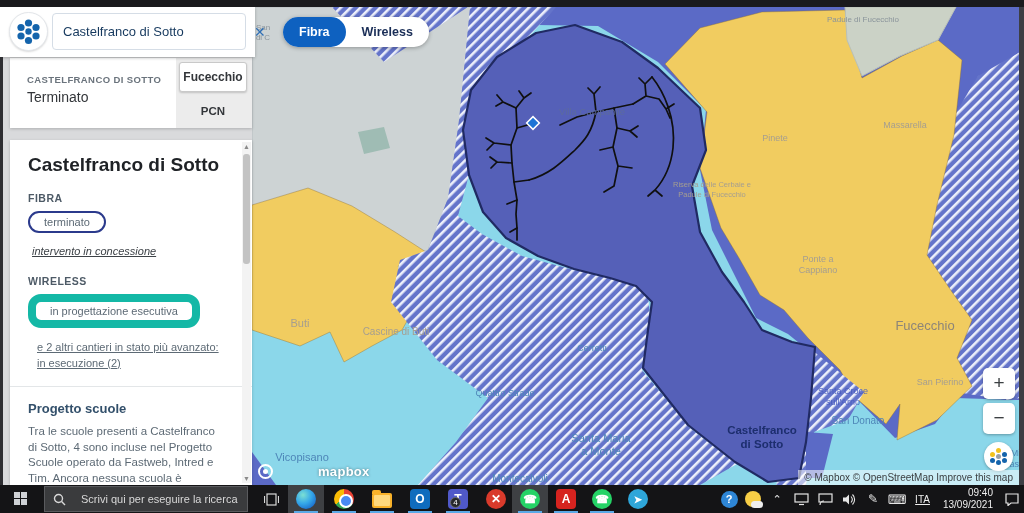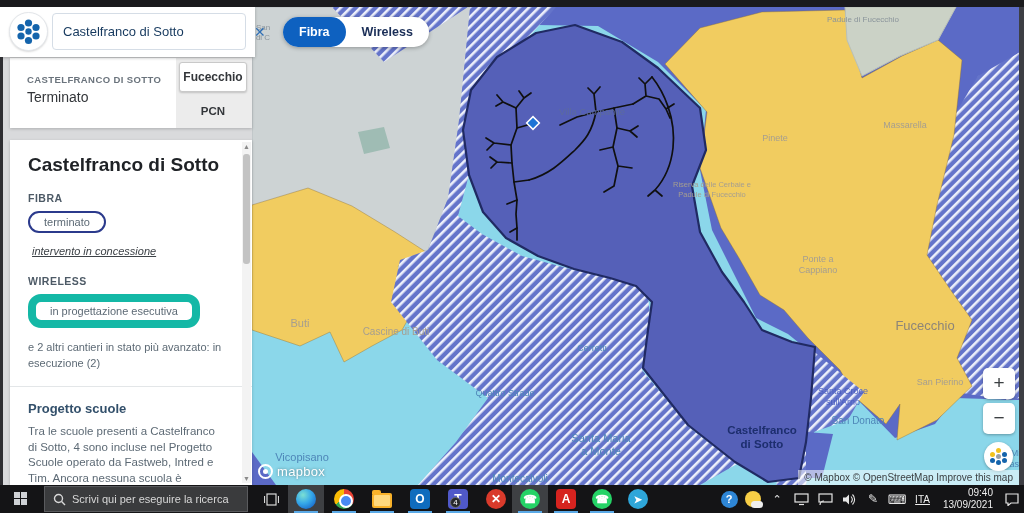--- a/index.html
+++ b/index.html
@@ -27,21 +27,21 @@
   .seg.idle { color:#1a2e57; }
 
   .zoom-btn { position:absolute; left:983px; width:32px; height:31px; background:#fff; border-radius:5px;
     box-shadow:0 1px 3px rgba(0,0,0,.3); color:#3c4043; font-size:19px; text-align:center; line-height:29px; z-index:20; cursor:pointer; }
   .bul-map-btn { position:absolute; left:984px; top:442px; width:29px; height:29px; border-radius:50%; background:#fff;
     box-shadow:0 1px 3px rgba(0,0,0,.3); z-index:20; cursor:pointer; }
   .dotgrid { position:absolute; left:6px; top:6px; width:17px; height:17px; }
   .dotgrid i { position:absolute; width:5px; height:5px; border-radius:50%; }
 
   .mapbox-logo { position:absolute; left:258px; top:464px; z-index:20; display:flex; align-items:center; color:#fff;
-    font-weight:normal; font-size:13px; text-shadow:0 0 3px rgba(0,0,0,.45); letter-spacing:.3px; cursor:pointer; }
+    font-weight:bold; font-size:13px; text-shadow:0 0 3px rgba(0,0,0,.45); letter-spacing:.3px; cursor:pointer;gap:41px; }
   .mapbox-logo .mb-circle { width:15px; height:15px; border:2px solid #fff; border-radius:50%; margin-right:4px; position:relative; }
   .mapbox-logo .mb-circle::after { content:""; position:absolute; left:3px; top:3px; width:5px; height:5px; background:#fff; border-radius:50%; }
   .attribution { position:absolute; right:5px; top:470px; height:15px; background:rgba(255,255,255,.55); z-index:20;
     font-size:10px; color:#3c4043; padding:1px 6px; line-height:13px; cursor:pointer; }
 
   
   .search-panel { position:absolute; left:0; top:7px; width:255px; height:50px; background:#fff; z-index:25;
     box-shadow:0 1px 3px rgba(0,0,0,.25); }
   .bul-logo { position:absolute; left:9px; top:5px; width:39px; height:39px; border-radius:50%; background:#fff;
     border:1px solid #e3e6ea; box-shadow:0 1px 2px rgba(0,0,0,.15); }
@@ -64,36 +64,36 @@
 
   .detail-card { position:absolute; left:10px; top:140px; width:242px; height:345px; background:#fff; z-index:24;
     box-shadow:0 1px 3px rgba(0,0,0,.2); overflow:hidden; }
   .detail-inner { padding:14px 26px 0 18px; }
   .d-title { font-size:19px; font-weight:bold; color:#1f2226; margin-bottom:16px; }
   .d-label { font-size:10.5px; font-weight:bold; color:#4d5a66; letter-spacing:.5px; margin-bottom:7px; }
   .badge { display:inline-block; border-radius:13px; padding:3px 14px; font-size:11px; color:#5d6a75; margin-bottom:10px; }
   .badge.navy { border:2px solid #2b3a8c; }
   .badge.yellow { border:8px solid #14b8a6; }
   .d-link { font-size:11px; color:#3d4247; text-decoration:underline; margin:2px 0 18px 4px; cursor:pointer;font-style:italic; }
-  .d-note { font-size:11px; color:#5d6a75; line-height:1.45; margin:2px 0 14px 0; }
+  .d-note { font-size:11px; color:#5d6a75; line-height:1.45; margin:2px 0 14px 9px;text-decoration:underline; }
   .divider { border-top:1px solid #e3e6e8; margin:10px -26px 14px -18px; }
   .schools-title { font-size:13px; font-weight:bold; color:#33506b; margin-bottom:8px; }
   .schools-text { font-size:11.5px; color:#5d6a75; line-height:1.37; margin-bottom:12px; }
   .scrollbar { position:absolute; right:1px; top:2px; width:9px; height:341px; background:#f3f3f3; }
   .scroll-thumb { position:absolute; left:1px; top:12px; width:7px; height:110px; background:#c3c3c3; border-radius:3px; cursor:pointer; }
   .scroll-arrow { position:absolute; left:0; width:9px; font-size:7px; color:#8a8a8a; text-align:center; cursor:pointer; }
 
   
   .taskbar { position:absolute; left:0; top:485px; width:1024px; height:28px; background:#141416; z-index:50; }
   .tb-start { position:absolute; left:0; top:0; width:42px; height:28px; display:flex; align-items:center; justify-content:center; cursor:pointer; }
   .win-logo { width:14px; height:14px; display:grid; grid-template-columns:6px 6px; grid-template-rows:6px 6px; gap:1px; }
   .win-logo i { background:#cfd2d6; }
   .tb-search { position:absolute; left:44px; top:1px; width:204px; height:26px; background:#3a3b3d; border:1px solid #5a5b5e;
     display:flex; align-items:center; cursor:text; }
-  .tb-search span.txt { font-size:11px; color:#d8d8d8; margin-left:6px; }
+  .tb-search span.txt { font-size:11px; color:#d8d8d8; margin-left:15px; }
   .tb-taskview { position:absolute; left:256px; top:0; width:30px; height:28px; display:flex; align-items:center; justify-content:center; cursor:pointer; }
   .tb-app { position:absolute; top:0; width:36px; height:28px; display:flex; align-items:center; justify-content:center; cursor:pointer; }
   .tb-app.hl { background:#3e4043; }
   .tb-app .uline { position:absolute; bottom:0; left:6px; right:6px; height:2px; background:#5aa9e6; }
   .ic { width:20px; height:20px; border-radius:4px; position:relative; display:flex; align-items:center; justify-content:center;
     color:#fff; font-size:12px; font-weight:bold; }
   .ic.circle { border-radius:50%; }
   .ic-edge { background:radial-gradient(circle at 35% 30%, #7ce0d3, #35a7e8 45%, #0d4fc0); border-radius:50%; }
   .ic-chrome { background:conic-gradient(#ea4335 0 33%, #34a853 0 66%, #fbbc05 0); border-radius:50%; }
   .ic-chrome::after { content:""; position:absolute; left:5px; top:5px; width:10px; height:10px; background:#4a8af4;

